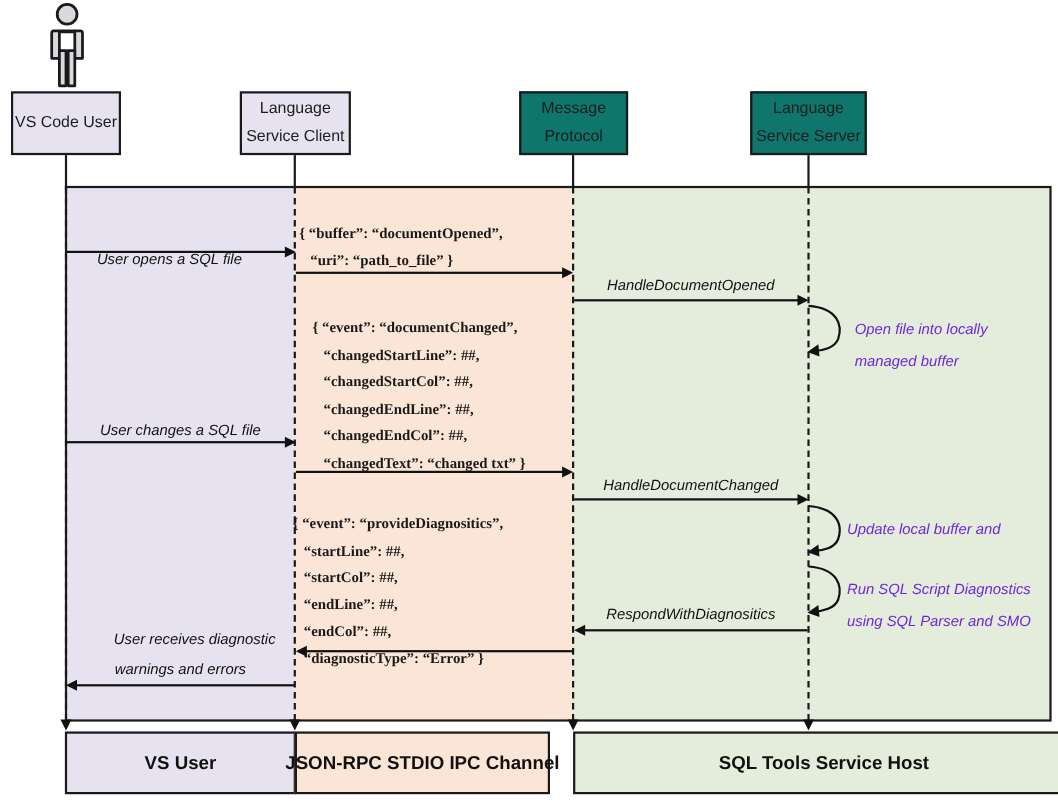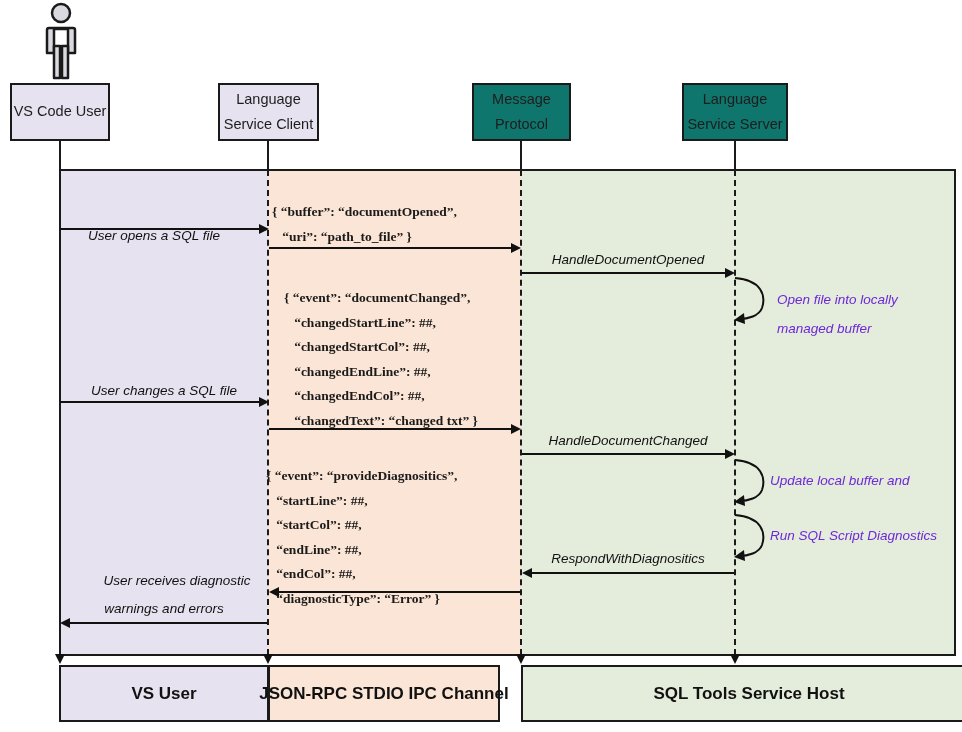--- a/index.html
+++ b/index.html
@@ -249,20 +249,21 @@
   </div>
 
   <div class="selfloop" style="left:732px; top:511px;">
     <svg width="48" height="52" viewBox="0 0 48 52">
       <path d="M3 4 C 30 6, 34 22, 30 34 C 27 42, 16 45, 7 45" fill="none" stroke="#111111" stroke-width="2"></path>
       <path d="M12 39 L 2 46 L 13 50 Z" fill="#111111"></path>
     </svg>
   </div>
   <div class="note" style="left:770px; top:521px;">
     <div>Run SQL Script Diagnostics</div>
+    <div>using SQL Parser and SMO</div>
   </div>
 
   <div class="json" style="left:266px; top:464px;">{ “event”: “provideDiagnositics”,
    “startLine”: ##,
    “startCol”: ##,
    “endLine”: ##,
    “endCol”: ##,
    “diagnosticType”: “Error” }</div>
 
   <div class="msglabel" style="left:521px; top:551px; width:214px;">RespondWithDiagnositics</div>

